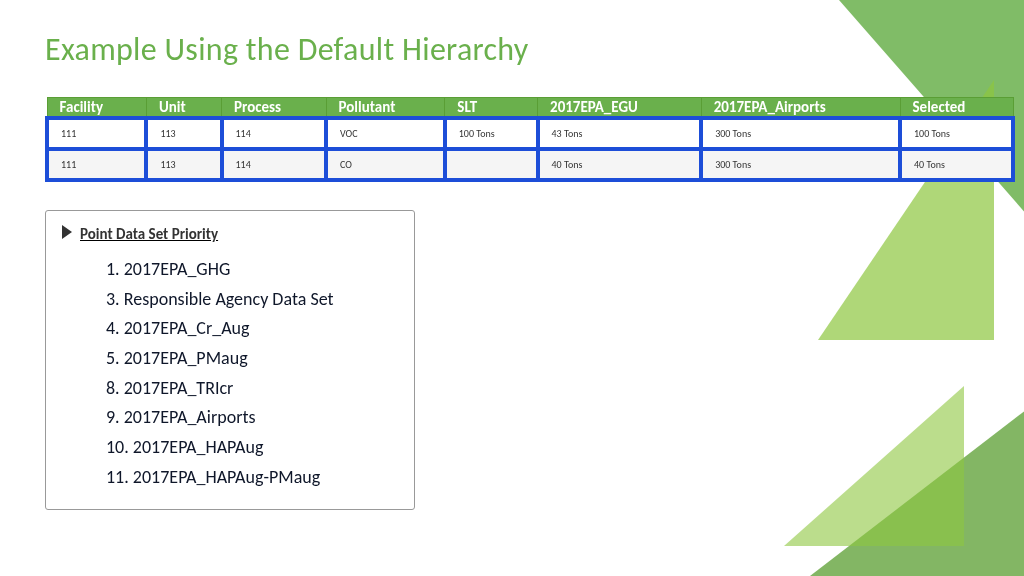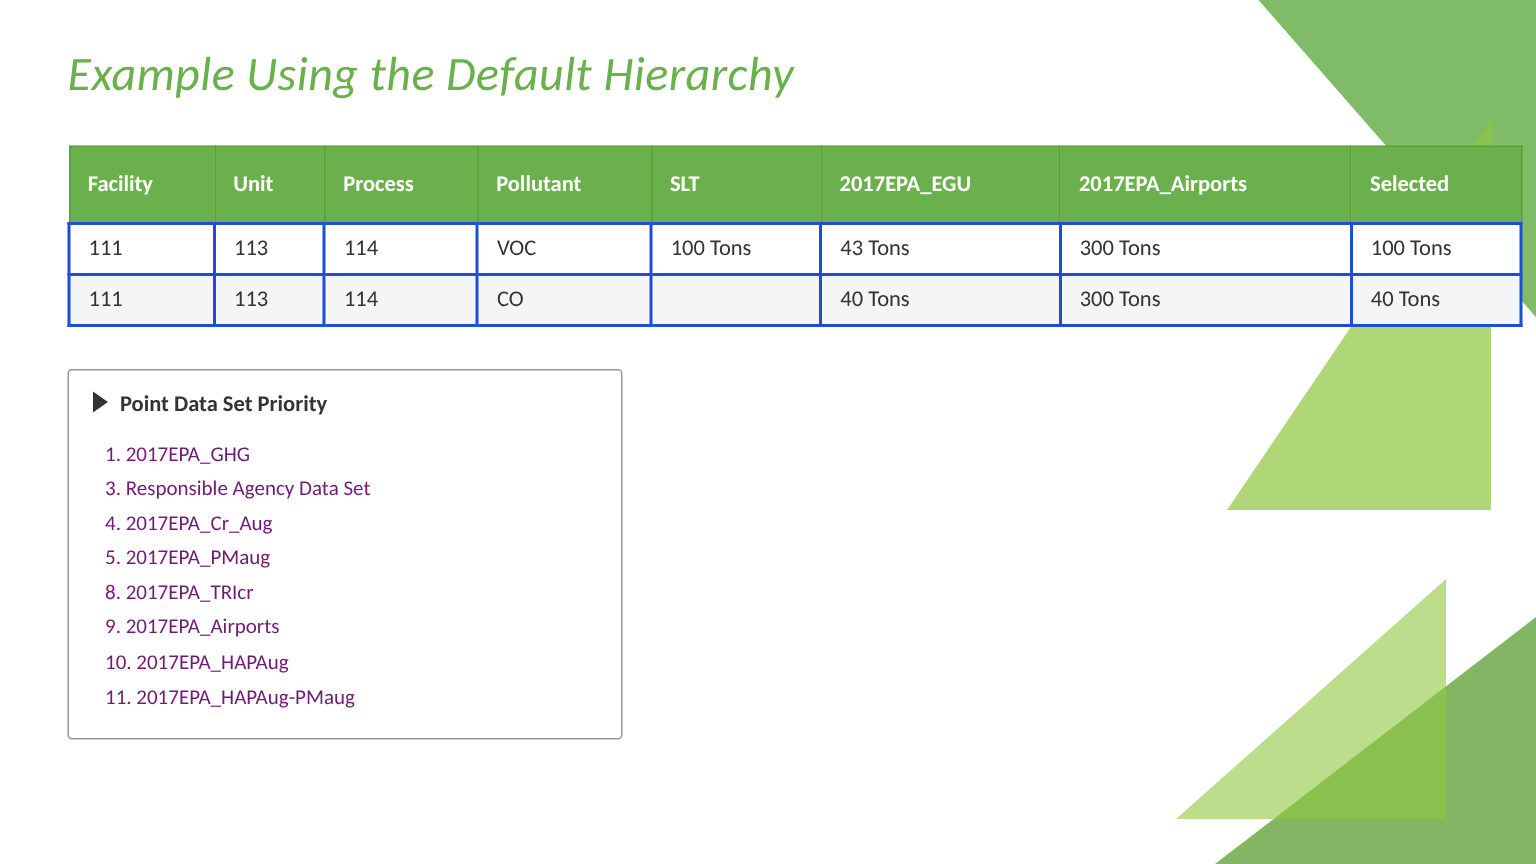--- a/index.html
+++ b/index.html
@@ -75,71 +75,71 @@
       z-index: 10;
       padding: 30px 45px 20px 45px;
     }
 
     .page-title {
       color: #6ab04c;
       font-size: 32px;
       font-weight: 400;
       margin-bottom: 28px;
       letter-spacing: 0.3px;
-      font-style: italic;
     }
 
     
     .data-table {
       width: 970px;
       border-collapse: collapse;
       font-size: 15px;
       margin-bottom: 28px;
     }
 
     .data-table thead tr {
       background: #6ab04c;
       color: #ffffff;
     }
 
     .data-table thead th {
-      padding: 16px 12px;
+      padding: 0 12px;
       text-align: left;
       font-weight: 600;
       border: 1px solid #5a9e35;
       font-size: 15px;
     }
 
     .data-table tbody tr {
       background: #ffffff;
     }
 
     .data-table tbody tr:nth-child(even) {
       background: #f5f5f5;
     }
 
     .data-table tbody td {
       padding: 7px 12px;
-      border: 2px solid #1d4ed8;
+      border: 4px solid #1d4ed8;
       color: #333;
-      font-size: 15px;
+      font-size: 10px;
     }
 
     
     .priority-box {
       border: 1px solid #999;
       border-radius: 3px;
       padding: 14px 20px 16px 16px;
       width: 370px;
       background: #fff;
     }
 
     .priority-header {
       display: flex;
       margin-bottom: 12px;
+      text-decoration: underline;
     }
 
     .triangle-icon {
       width: 0;
       height: 0;
       border-top: 7px solid transparent;
       border-bottom: 7px solid transparent;
       border-left: 10px solid #333;
       margin-right: 8px;
       display: inline-block;
@@ -150,24 +150,25 @@
       font-weight: 700;
       color: #333;
     }
 
     .priority-list {
       list-style: none;
       padding-left: 8px;
     }
 
     .priority-list li {
-      color: #701a75;
-      font-size: 14px;
+      color: #0f172a;
+      font-size: 18px;
       line-height: 1.65;
       text-decoration: none;
+      margin-left: 36px;
     }
   </style>
 </head>
 <body>
 
 <div class="bg-decoration"></div>
 <div class="bg-bottom-right"></div>
 <div class="bg-bottom-right2"></div>
 
 <div class="main-content">

